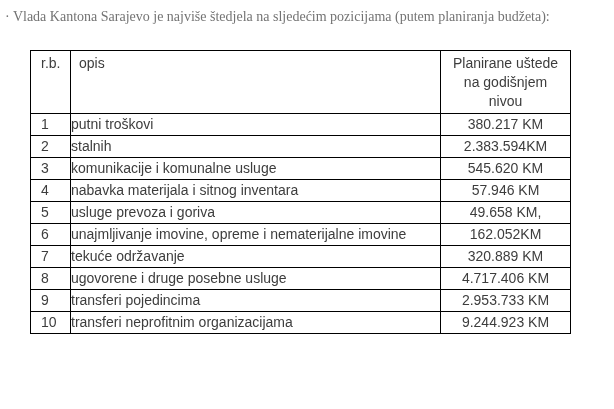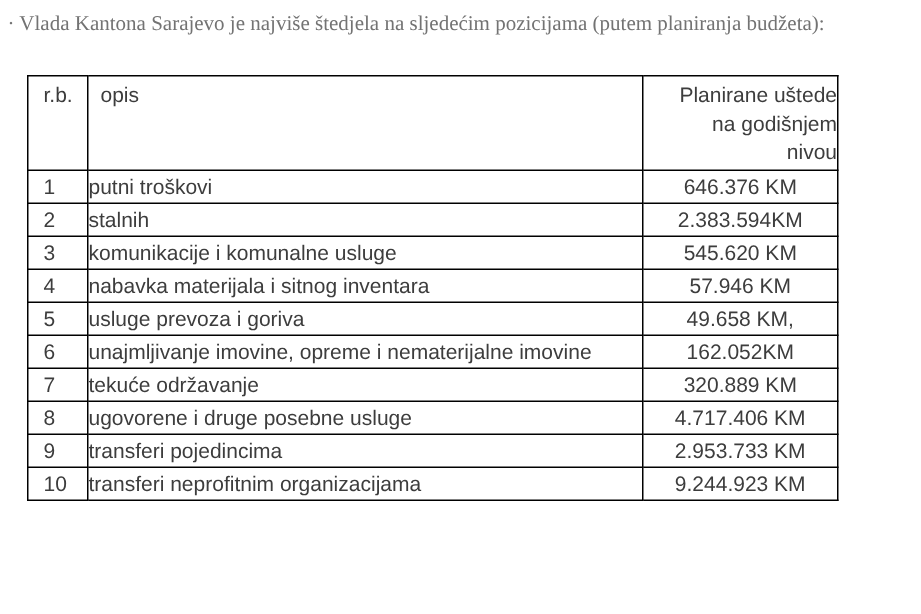--- a/index.html
+++ b/index.html
@@ -18,21 +18,21 @@
     position: absolute;
     left: 5px;
     top: 9px;
     font-family: Liberation Serif, serif;
     font-size: 14px;
     color: #737373;
     white-space: nowrap;
   }
   table.budget-table {
     position: absolute;
-    left: 18px;
+    left: 30px;
     top: 50px;
     width: 540px;
     border-collapse: collapse;
     table-layout: fixed;
     border-radius: 11px;
   }
   .budget-table col.c-num  { width: 40px; }
   .budget-table col.c-desc { width: 370px; }
   .budget-table col.c-val  { width: 130px; }
   .budget-table th,
@@ -47,21 +47,21 @@
   }
   .budget-table thead th {
     height: 59px;
     vertical-align: top;
     text-align: left;
     padding-top: 3px;
     line-height: 19px;
   }
   .budget-table thead th.h-num  { padding-left: 10px; }
   .budget-table thead th.h-desc { padding-left: 8px; }
-  .budget-table thead th.h-val  { text-align: right; }
+  .budget-table thead th.h-val  { text-align: center; }
   .budget-table thead th.h-val span { display: block; }
   .budget-table tbody td {
     height: 21px;
     line-height: 21px;
   }
   .budget-table td.cell-num  { padding-left: 10px; }
   .budget-table td.cell-desc { padding-left: 0; }
   .budget-table td.cell-val  { text-align: center; }
 </style>
 </head>
@@ -83,21 +83,21 @@
         <span>Planirane uštede</span>
         <span>na godišnjem</span>
         <span>nivou</span>
       </th>
     </tr>
   </thead>
   <tbody>
     <tr>
       <td class="cell-num">1</td>
       <td class="cell-desc">putni troškovi</td>
-      <td class="cell-val">646.376 KM</td>
+      <td class="cell-val">380.217 KM</td>
     </tr>
     <tr>
       <td class="cell-num">2</td>
       <td class="cell-desc">stalnih</td>
       <td class="cell-val">2.383.594KM</td>
     </tr>
     <tr>
       <td class="cell-num">3</td>
       <td class="cell-desc">komunikacije i komunalne usluge</td>
       <td class="cell-val">545.620 KM</td>

